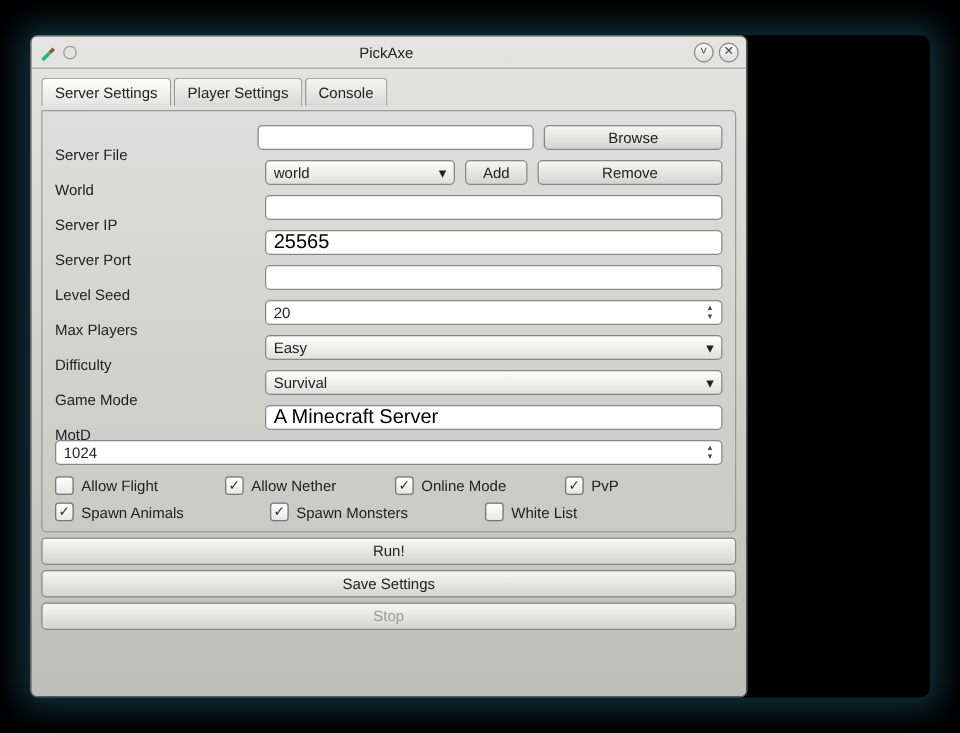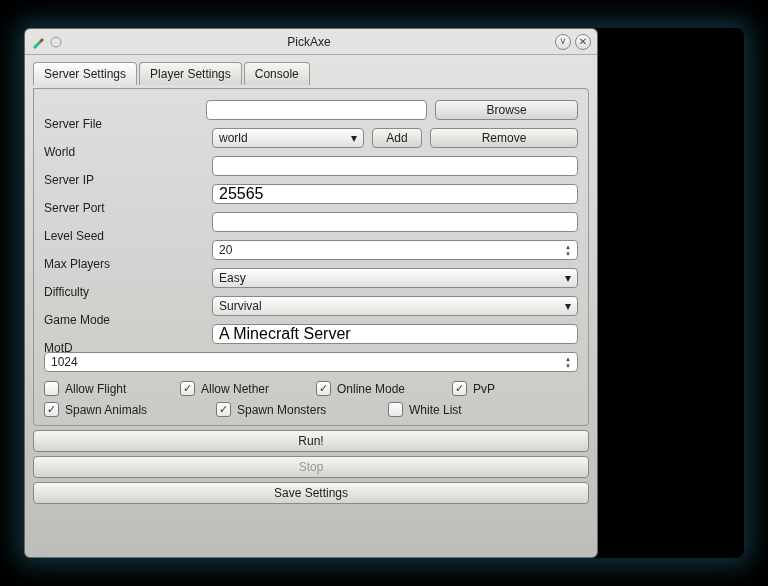--- a/index.html
+++ b/index.html
@@ -293,21 +293,21 @@
               <span class="cbox"></span>
               <span>White List</span>
             </label>
           </div>
         </div>
       </div>
 
       <div class="bigbtn">
           <span>Run!</span>
         </div>
+      <div class="bigbtn">
+          <span>Save Settings</span>
+        </div>
       <div class="bigbtn disabled">
           <span>Stop</span>
-        </div>
-      <div class="bigbtn">
-          <span>Save Settings</span>
         </div>
     </div>
   </div>
 </div>
 
 </body></html>

